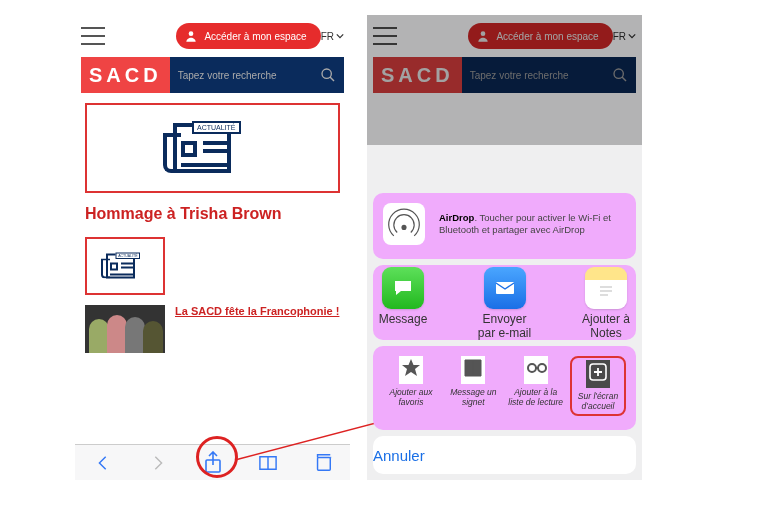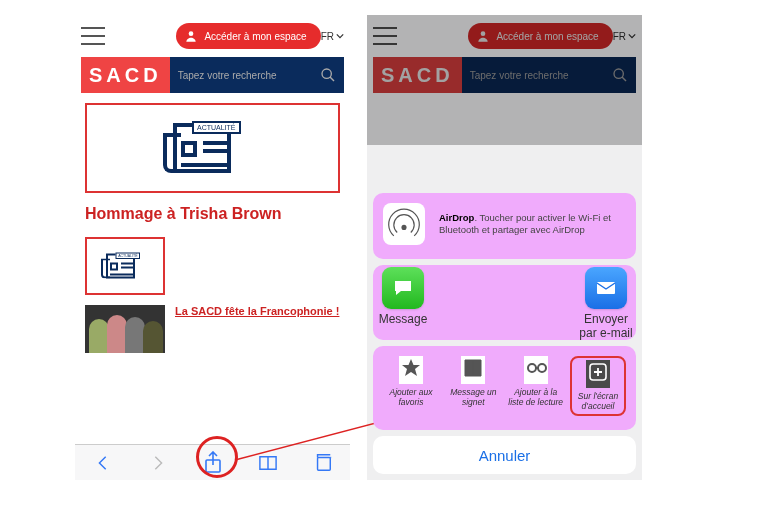--- a/index.html
+++ b/index.html
@@ -183,21 +183,21 @@
   .act .tile svg, .app .tile svg { width: 24px; height: 24px; }
   .act { width: 56px; display:flex; flex-direction: column; align-items: center; gap: 4px; font-style: italic;}
   .act .cap { font-size: 8.5px; color: #333; text-align: center; line-height: 1.15;}
   .act-box {
     border: 2px solid #d33; border-radius: 8px; padding: 2px;
   }
   .cancel {
     background: #fff;
     border-radius: 10px;
     height: 38px;
-    display: flex; align-items: center; justify-content: center;
+    display: flex; align-items: center; justify-content: flex-start;
     color: #1a6fe6;
     font-size: 15px;
     font-weight: 500;
   }
   
   .redcircle {
     position: absolute;
     border: 3px solid #d22;
     border-radius: 50%;
     pointer-events: none;
@@ -370,20 +370,28 @@
       </div>
       <div class="app">
         <div class="tile mail">
             <svg viewBox="0 0 24 24">
               <rect x="3" y="6" width="18" height="12" rx="1" fill="#fff" stroke="none"></rect>
               <path d="M3 7l9 6 9-6" stroke="#1a6fe6" fill="none" stroke-width="1.4"></path>
             </svg>
           </div>
         <div class="cap">Envoyer par e-mail</div>
       </div>
+      <div class="app">
+        <div class="tile notes">
+            <svg viewBox="0 0 24 24">
+              <path d="M6 11h12M6 15h12M6 19h8" stroke="#bbb" stroke-width="1.2"></path>
+            </svg>
+          </div>
+        <div class="cap">Ajouter à Notes</div>
+      </div>
     </div>
 
     <div class="panel actsrow" style="display:flex; justify-content:space-between;">
       <div class="act">
         <div class="tile"><svg viewBox="0 0 24 24">
               <path d="M12 3l2.5 6H21l-5 4 2 7-6-4-6 4 2-7-5-4h6.5z" fill="#555" stroke="none"></path>
             </svg></div>
         <div class="cap">Ajouter aux favoris</div>
       </div>
       <div class="act">

